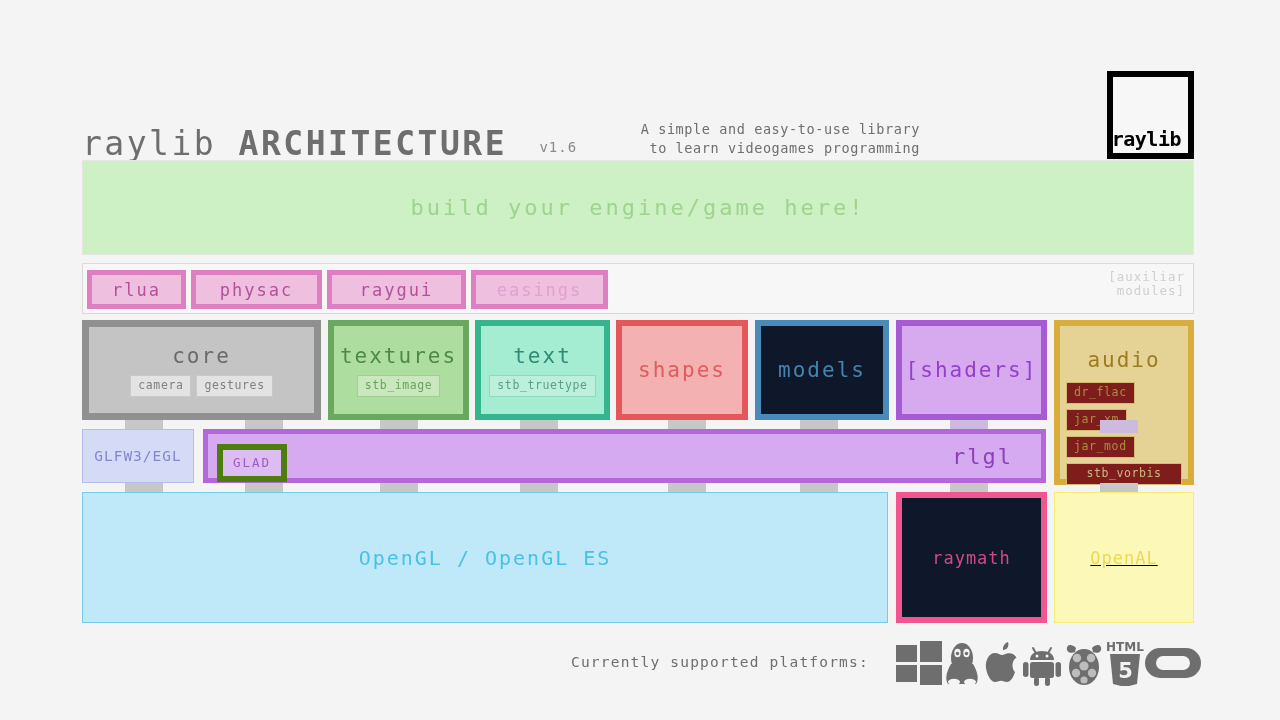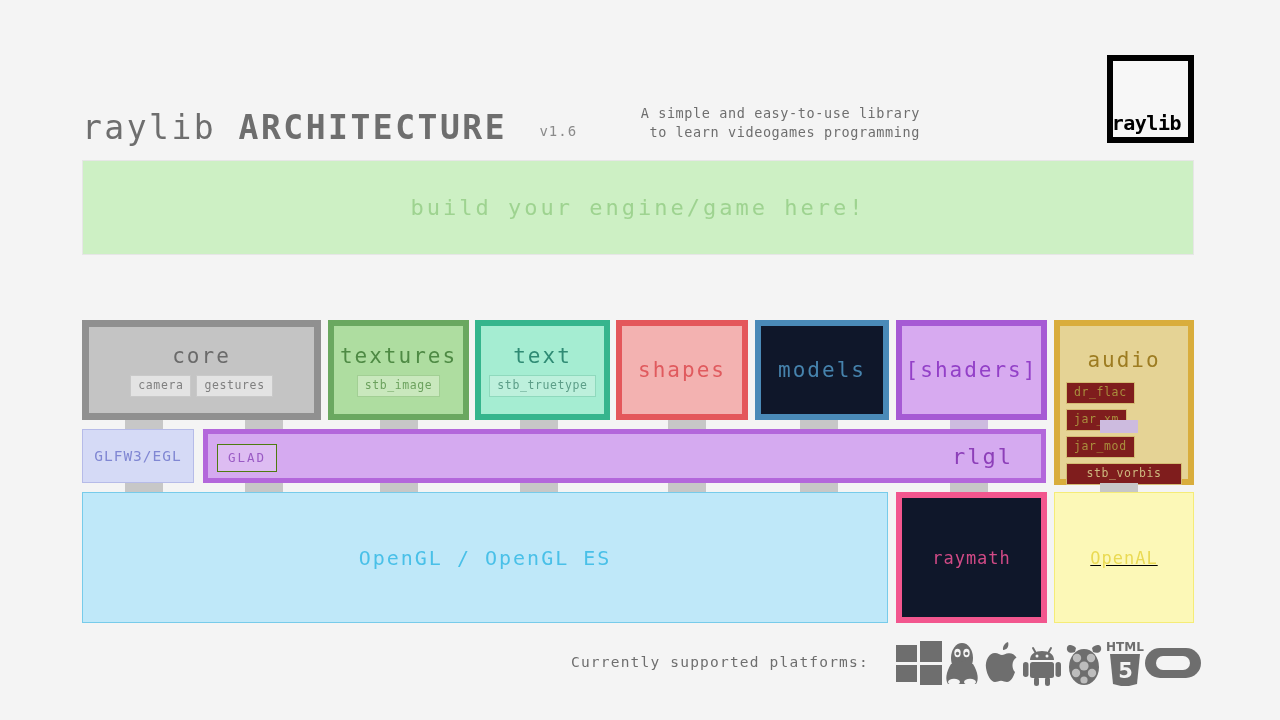--- a/index.html
+++ b/index.html
@@ -13,21 +13,21 @@
   }
 
   #page {
     position: relative;
     width: 1280px;
     height: 720px;
     background: #f4f4f4;
   }
 
   
-  #header { position: absolute; left: 0; top: 0; width: 1100px; height: 155px; }
+  #header { position: absolute; left: 0; top: 16px; width: 1100px; height: 155px; }
 
   #title {
     position: absolute;
     left: 82px;
     top: 108px;
     font-size: 33px;
     letter-spacing: 2.5px;
     color: #6e6e6e;
     font-family: "DejaVu Sans Mono", monospace;
     white-space: nowrap;
@@ -221,21 +221,21 @@
     padding-right: 28px;
   }
   #rlgl-label {
     font-size: 22px;
     letter-spacing: 2px;
     color: #8d3fb9;
   }
   #glad-box {
     position: absolute;
     left: 9px; top: 10px;
-    border: 1px solid #4d7c0f;
+    border: 6px solid #4d7c0f;
     background: #ddbcf2;
     font-size: 12.5px;
     letter-spacing: 2px;
     color: #9a5bc4;
     padding: 5px 10px 6px 10px;
   }
 
   
   #opengl-box {
     position: absolute;
@@ -311,20 +311,38 @@
 
     <div id="logo">
       <div id="logo-text">raylib</div>
     </div>
   </div>
 
   <div id="engine-banner" class="box">
     <div class="box-label">build your engine/game here!</div>
   </div>
 
+  <div id="aux-strip">
+    <div id="aux-boxes">
+        <div class="aux-box" style="left: 4px; width: 99px;">
+          <span class="aux-label">rlua</span>
+        </div>
+        <div class="aux-box" style="left: 108px; width: 131px;">
+          <span class="aux-label">physac</span>
+        </div>
+        <div class="aux-box" style="left: 244px; width: 139px;">
+          <span class="aux-label">raygui</span>
+        </div>
+        <div class="aux-box dim" style="left: 388px; width: 137px;">
+          <span class="aux-label">easings</span>
+        </div>
+      </div>
+    <div id="aux-label-right">[auxiliar
+modules]</div>
+  </div>
 
   <div id="modules-row">
       <div class="module" style="left: 82px; width: 239px; border: 7px solid rgb(144, 144, 144); background: rgb(196, 196, 196);">
         <div class="mod-label" style="color: rgb(106, 106, 106);">core</div>
         <div class="sublist">
           <div class="subbox" style="border: 1px solid rgb(201, 201, 201); background: rgb(227, 227, 227); color: rgb(128, 128, 128);">camera</div>
           <div class="subbox" style="border: 1px solid rgb(201, 201, 201); background: rgb(227, 227, 227); color: rgb(128, 128, 128);">gestures</div>
         </div>
       </div>
       <div class="module" style="left: 328px; width: 141px; border: 6px solid rgb(106, 168, 96); background: rgb(174, 221, 160);">

